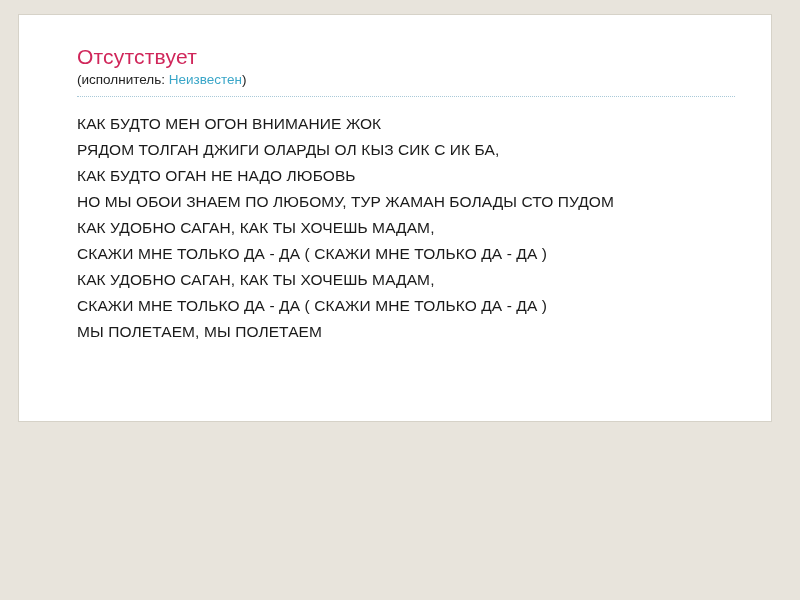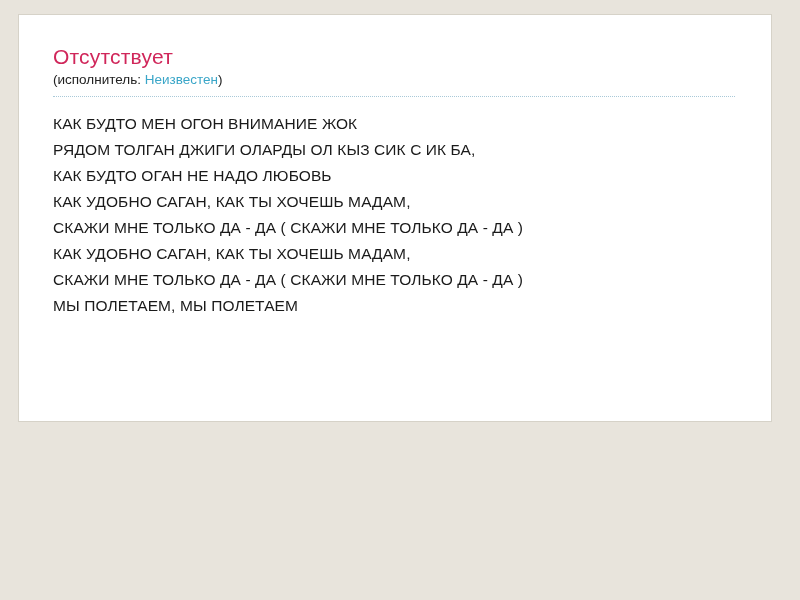--- a/index.html
+++ b/index.html
@@ -26,20 +26,21 @@
     left: 18px;
     top: 14px;
     width: 754px;
     height: 408px;
     background: #ffffff;
     border: 1px solid #d6d2c8;
     box-sizing: border-box;
   }
   .card-inner {
     padding: 30px 36px 0 34px;
+    margin-left: 24px;
   }
   .title {
     color: #d0265a;
     font-size: 21px;
     font-weight: normal;
     line-height: 1.1;
     margin: 0 0 4px 0;
     letter-spacing: 0.2px;
   }
   .subtitle {
@@ -76,20 +77,21 @@
 <div class="page">
   <div class="card">
     <div class="card-inner">
       <h1 class="title">Отсутствует</h1>
       <p class="subtitle"><span>(исполнитель: </span><a class="artist-link" href="#">Неизвестен</a><span>)</span></p>
       <div class="divider"></div>
       <div class="lyrics">
         <span class="line">КАК БУДТО МЕН ОГОН ВНИМАНИЕ ЖОК</span>
         <span class="line">РЯДОМ ТОЛГАН ДЖИГИ ОЛАРДЫ ОЛ КЫЗ СИК С ИК БА,</span>
         <span class="line">КАК БУДТО ОГАН НЕ НАДО ЛЮБОВЬ</span>
+        <span class="line">НО МЫ ОБОИ ЗНАЕМ ПО ЛЮБОМУ, ТУР ЖАМАН БОЛАДЫ СТО ПУДОМ</span>
         <span class="line">КАК УДОБНО САГАН, КАК ТЫ ХОЧЕШЬ МАДАМ,</span>
         <span class="line">СКАЖИ МНЕ ТОЛЬКО ДА - ДА ( СКАЖИ МНЕ ТОЛЬКО ДА - ДА )</span>
         <span class="line">КАК УДОБНО САГАН, КАК ТЫ ХОЧЕШЬ МАДАМ,</span>
         <span class="line">СКАЖИ МНЕ ТОЛЬКО ДА - ДА ( СКАЖИ МНЕ ТОЛЬКО ДА - ДА )</span>
         <span class="line">МЫ ПОЛЕТАЕМ, МЫ ПОЛЕТАЕМ</span>
       </div>
     </div>
   </div>
 </div>
 

